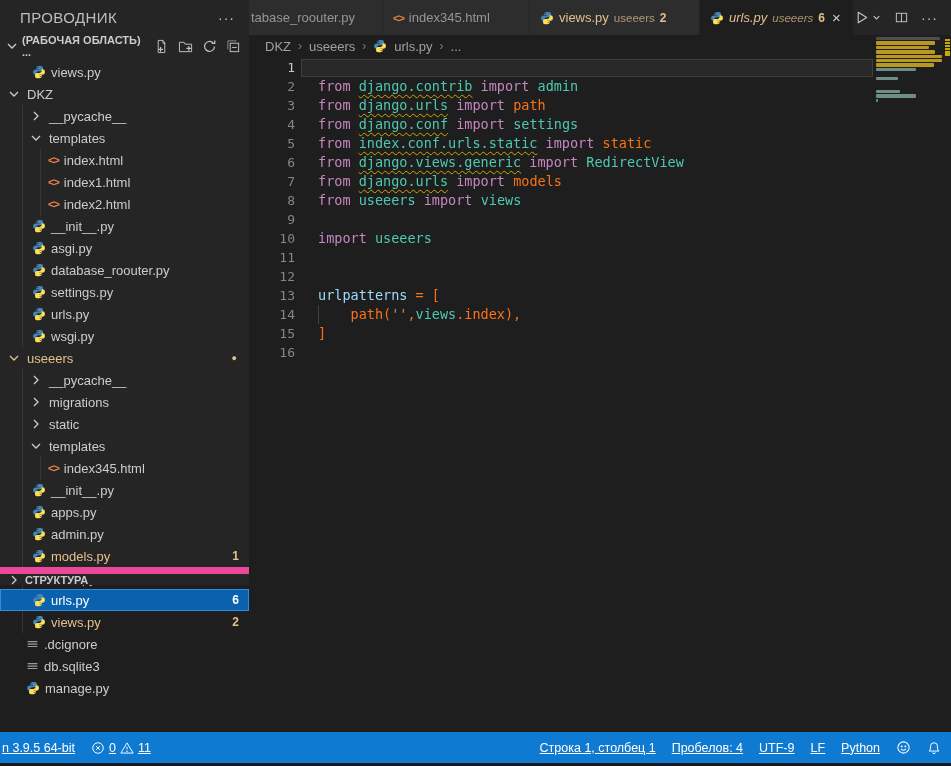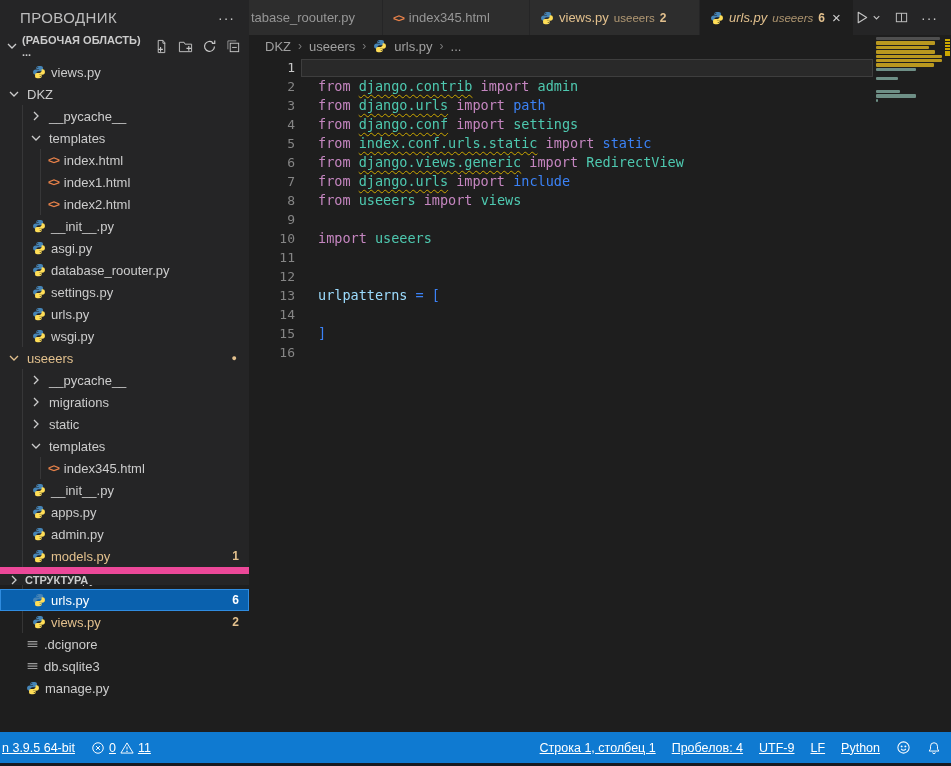--- a/index.html
+++ b/index.html
@@ -67,21 +67,21 @@
   .code { position:relative; font-family:"DejaVu Sans Mono", monospace; font-size:13.5px;
           line-height:19px; padding-top:1px; }
   .curline { position:absolute; left:52px; top:2px; width:572px; height:18px;
              background:rgba(255,255,255,.05); border:1px solid rgba(255,255,255,.10); }
   .codeline { display:flex; height:19px; position:relative; }
   .ln { width:46px; text-align:right; color:#858585; font-size:13px; flex:0 0 46px; }
   .codeline.cur .ln { color:#c6c6c6; }
   .lt { margin-left:23px; white-space:pre; color:#d4d4d4; }
   .tok-kw  { color:var(--keyword,#c586c0); }
   .tok-mod { color:var(--module,#4ec9b0); }
-  .tok-txt { color:#3b82f6; }
+  .tok-txt { color:#f97316; }
   .tok-var { color:var(--variable,#9cdcfe); }
   .tok-str { color:var(--string,#ce9178); }
   .tok-u { text-decoration-line:underline; text-decoration-style:wavy;
            text-decoration-color:var(--warning-squiggle,#cca700);
            text-decoration-thickness:1px; text-underline-offset:3px; }
   .tok-guide { display:inline-block; width:0; height:19px; border-left:1px solid #404040;
                margin-right:-1px; vertical-align:top; }
   .minimap { position:absolute; left:625px; top:2px; width:71px; height:160px; }
   .mm-bar { position:absolute; left:2px; border-radius:1px; }
   .ruler { position:absolute; right:0; top:0; width:6px; height:683px; }
@@ -500,21 +500,21 @@
           <div class="codeline">
             <span class="ln">5</span>
             <span class="lt"><span class="tok-kw">from</span><span class="tok-txt"> </span><span class="tok-mod tok-u">index.conf.urls.static</span><span class="tok-txt"> </span><span class="tok-kw">import</span><span class="tok-txt"> </span><span class="tok-txt">static</span></span>
           </div>
           <div class="codeline">
             <span class="ln">6</span>
             <span class="lt"><span class="tok-kw">from</span><span class="tok-txt"> </span><span class="tok-mod tok-u">django.views.generic</span><span class="tok-txt"> </span><span class="tok-kw">import</span><span class="tok-txt"> </span><span class="tok-mod">RedirectView</span></span>
           </div>
           <div class="codeline">
             <span class="ln">7</span>
-            <span class="lt"><span class="tok-kw">from</span><span class="tok-txt"> </span><span class="tok-mod tok-u">django.urls</span><span class="tok-txt"> </span><span class="tok-kw">import</span><span class="tok-txt"> </span><span class="tok-txt">include</span></span>
+            <span class="lt"><span class="tok-kw">from</span><span class="tok-txt"> </span><span class="tok-mod tok-u">django.urls</span><span class="tok-txt"> </span><span class="tok-kw">import</span><span class="tok-txt"> </span><span class="tok-txt">models</span></span>
           </div>
           <div class="codeline">
             <span class="ln">8</span>
             <span class="lt"><span class="tok-kw">from</span><span class="tok-txt"> </span><span class="tok-mod">useeers</span><span class="tok-txt"> </span><span class="tok-kw">import</span><span class="tok-txt"> </span><span class="tok-mod">views</span></span>
           </div>
           <div class="codeline">
             <span class="ln">9</span>
             <span class="lt"></span>
           </div>
           <div class="codeline">
@@ -528,20 +528,21 @@
           <div class="codeline">
             <span class="ln">12</span>
             <span class="lt"></span>
           </div>
           <div class="codeline">
             <span class="ln">13</span>
             <span class="lt"><span class="tok-var">urlpatterns</span><span class="tok-txt"> </span><span class="tok-txt">=</span><span class="tok-txt"> </span><span class="tok-txt">[</span></span>
           </div>
           <div class="codeline">
             <span class="ln">14</span>
+            <span class="lt"><span class="tok-guide"></span><span class="tok-txt">    </span><span class="tok-txt">path</span><span class="tok-txt">(</span><span class="tok-str">''</span><span class="tok-txt">,</span><span class="tok-mod">views</span><span class="tok-txt">.index),</span></span>
           </div>
           <div class="codeline">
             <span class="ln">15</span>
             <span class="lt"><span class="tok-txt">]</span></span>
           </div>
           <div class="codeline">
             <span class="ln">16</span>
             <span class="lt"></span>
           </div>
         </div>

